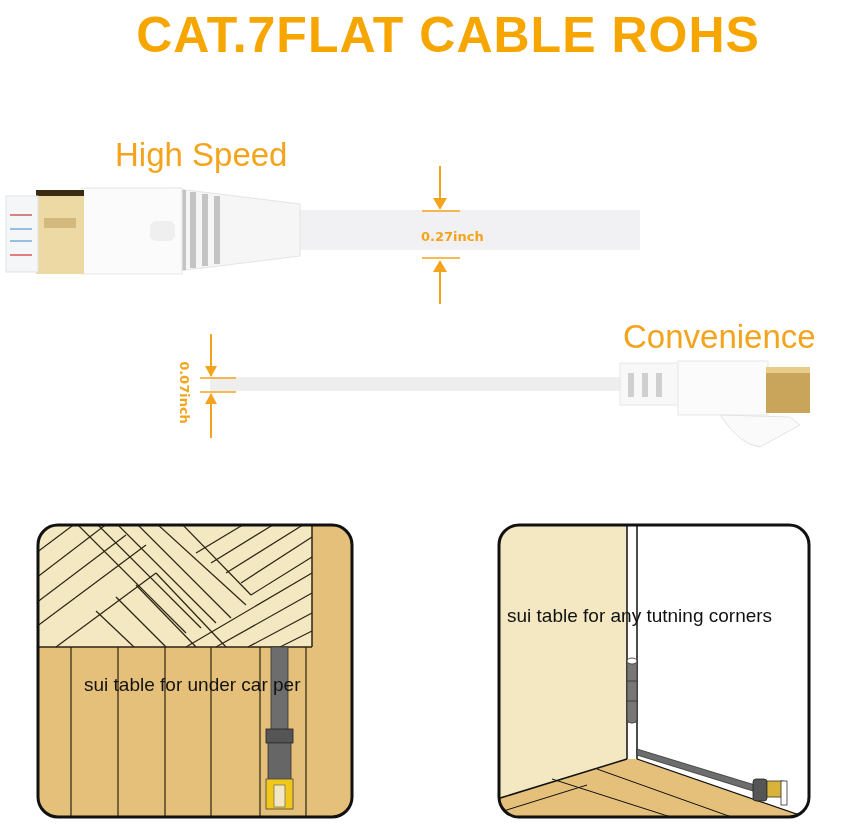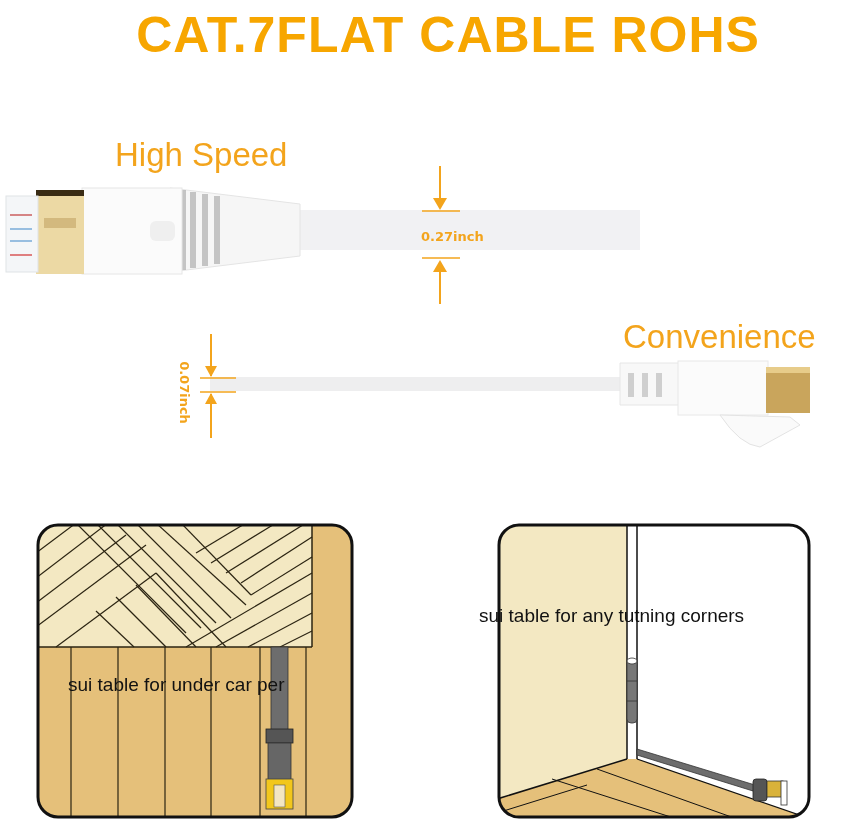--- a/index.html
+++ b/index.html
@@ -147,21 +147,21 @@
 
       <rect x="235" y="124" width="17" height="90" fill="#6d6d6d" stroke="#333" stroke-width="0.8"></rect>
       <rect x="230" y="206" width="27" height="14" fill="#555" stroke="#222" stroke-width="0.8"></rect>
       <rect x="232" y="220" width="23" height="38" fill="#666" stroke="#333" stroke-width="0.8"></rect>
       <rect x="230" y="256" width="27" height="30" fill="#f2c71c" stroke="#444" stroke-width="0.8"></rect>
       <rect x="238" y="262" width="11" height="22" fill="#f3e6c2" stroke="#555" stroke-width="0.6"></rect>
     </g>
     <rect x="2" y="2" width="314" height="292" rx="20" fill="none" stroke="#111" stroke-width="3"></rect>
   </svg>
 </div>
-<div class="abs card-text" style="left:68px; top:674px;">sui table for under car per</div>
+<div class="abs card-text" style="left:84px; top:674px;">sui table for under car per</div>
 
 <div class="abs" style="left:497px; top:523px;">
   <svg width="314" height="296" viewBox="0 0 314 296">
     <defs>
       <clipPath id="c2">
           <rect x="2" y="2" width="310" height="292" rx="20"></rect>
         </clipPath>
     </defs>
     <g clip-path="url(#c2)">
       <rect x="0" y="0" width="314" height="296" fill="#ffffff"></rect>
@@ -184,13 +184,13 @@
       <line x1="130" y1="178" x2="140" y2="178" stroke="#333" stroke-width="0.8"></line>
 
       <polygon points="140,226 258,262 256,268 140,232" fill="#6d6d6d" stroke="#333" stroke-width="0.8"></polygon>
       <rect x="256" y="256" width="14" height="22" rx="3" fill="#555" stroke="#222" stroke-width="0.8"></rect>
       <rect x="270" y="258" width="16" height="16" fill="#d9b23a" stroke="#333" stroke-width="0.8"></rect>
       <rect x="284" y="258" width="6" height="24" fill="#fff" stroke="#333" stroke-width="0.8"></rect>
     </g>
     <rect x="2" y="2" width="310" height="292" rx="20" fill="none" stroke="#111" stroke-width="3"></rect>
   </svg>
 </div>
-<div class="abs card-text" style="left:479px; top:605px;">sui table for any tutning corners</div>
+<div class="abs card-text" style="left:507px; top:605px;">sui table for any tutning corners</div>
 
 </body></html>

